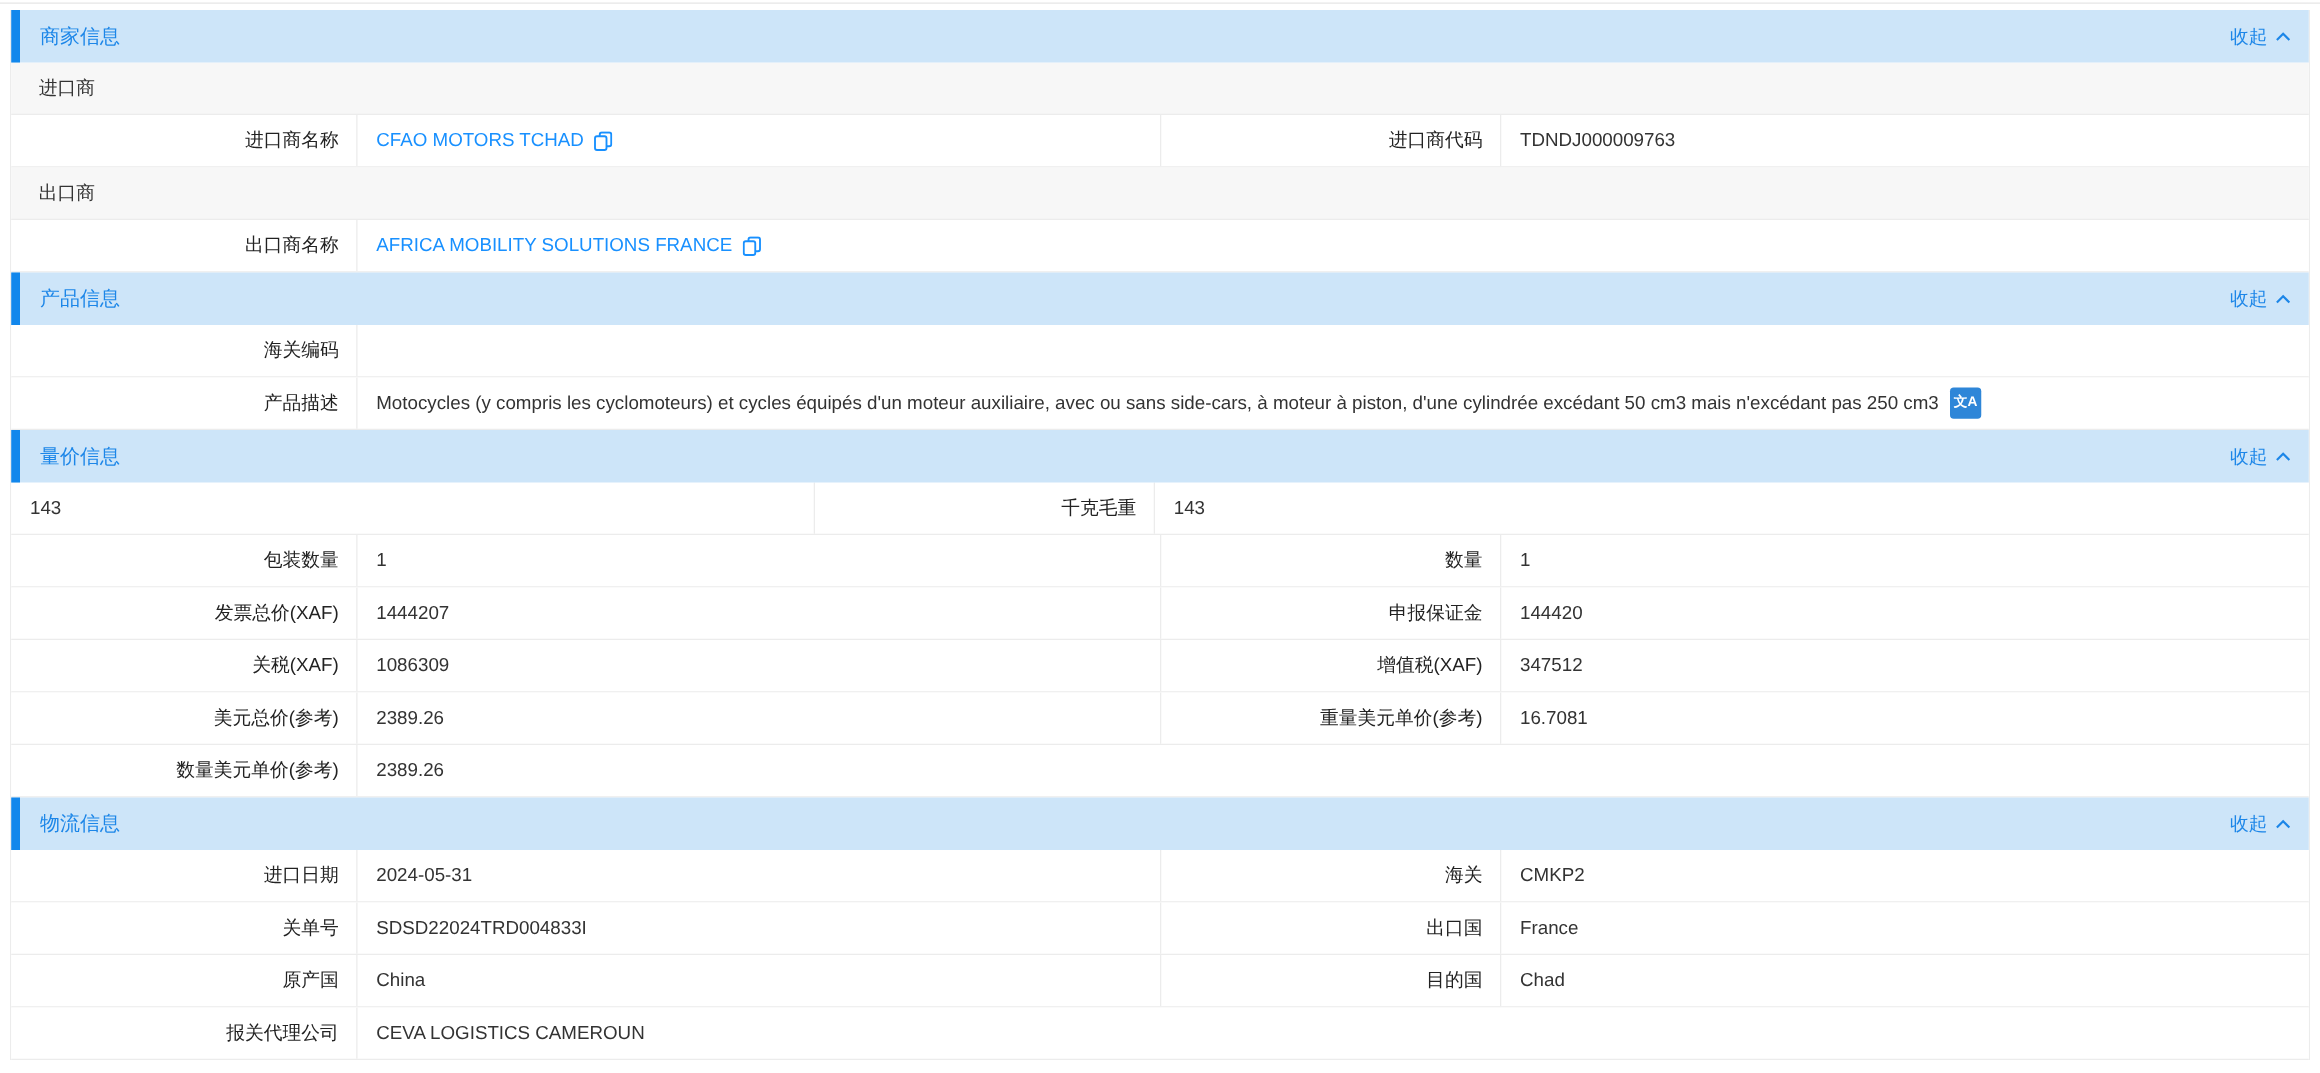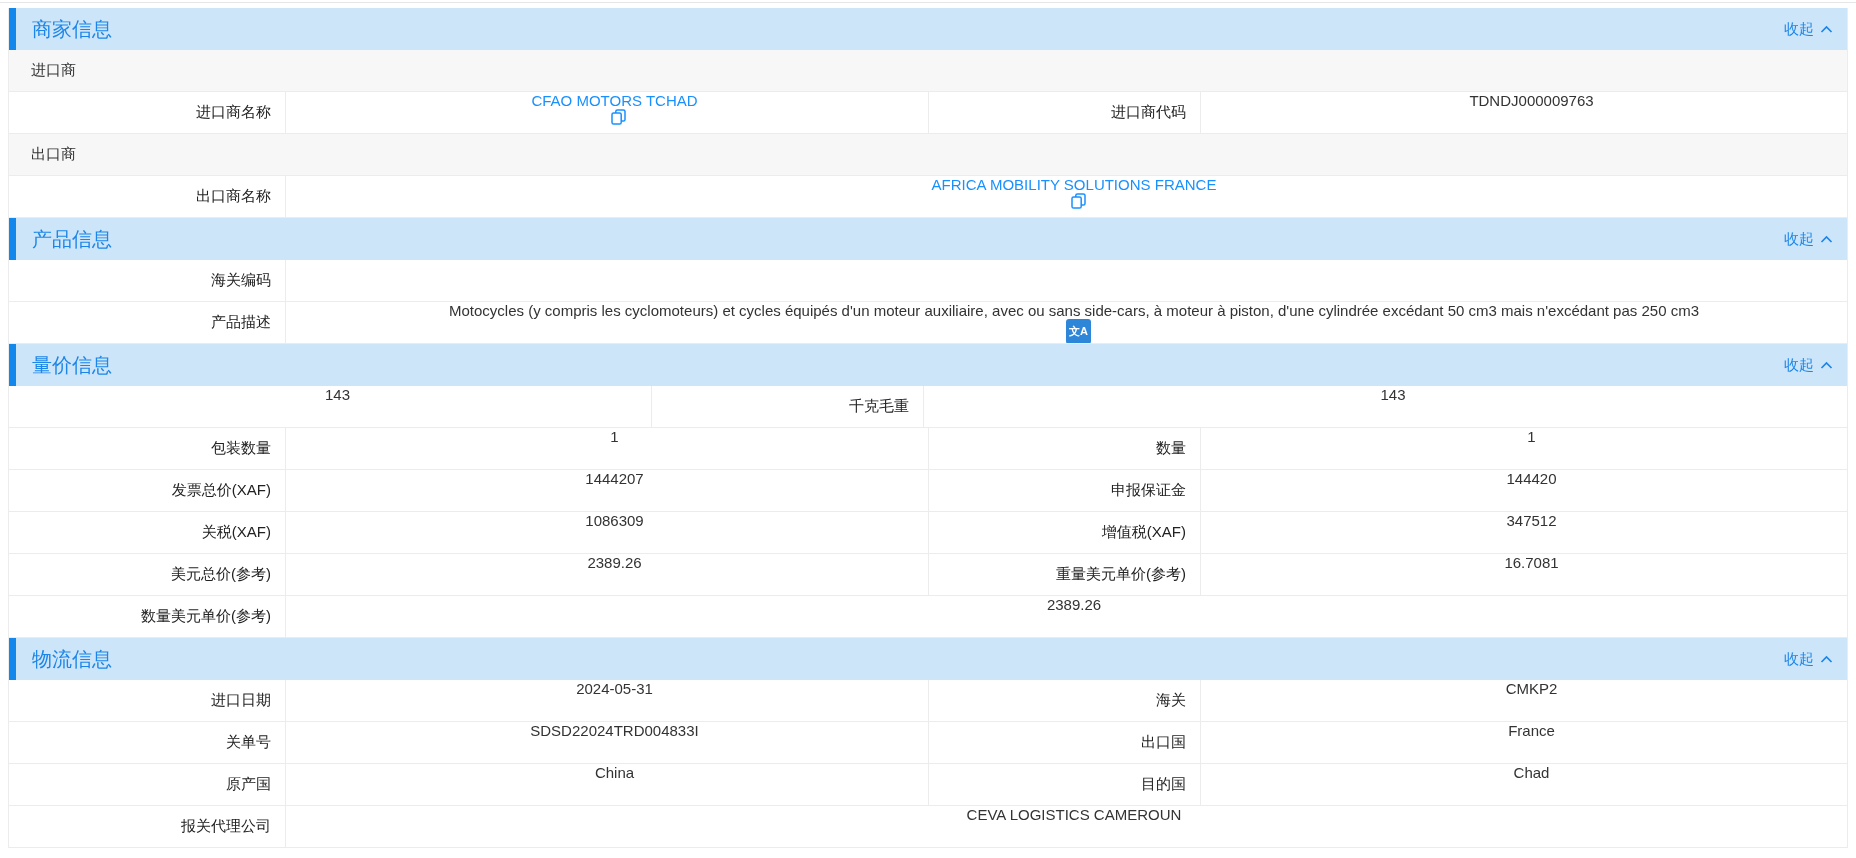--- a/index.html
+++ b/index.html
@@ -4,34 +4,34 @@
 <style>
   * { box-sizing: border-box; margin: 0; padding: 0; }
   html, body { width: 1856px; height: 858px; background: #ffffff; overflow: hidden;
     font-family: "Liberation Sans", "DejaVu Sans", sans-serif; font-size: 15px; color: #333333; }
   .top-rule { position: absolute; top: 2px; left: 0; width: 1856px; border-top: 1px solid #e6e6e6; }
   .wrap { position: absolute; top: 8px; left: 8px; width: 1840px;
     border-left: 1px solid #ececec; border-right: 1px solid #ececec; background: #fff; }
 
   .sec-header { height: 42px; background: #cde5f9; display: flex; align-items: center; position: relative; }
   .sec-bar { position: absolute; left: 0; top: 0; width: 7px; height: 100%; background: #1287ec; }
-  .sec-title { margin-left: 23px; font-size: 20px; color: #1c86e8; }
+  .sec-title { margin-left: 23px; font-size: 16px; color: #1c86e8; }
   .collapse-btn { margin-left: auto; margin-right: 14px; color: #1c86e8; font-size: 15px;
     display: flex; align-items: center; gap: 6px; cursor: pointer; user-select: none; padding-left: 24px; }
   .chev { display: block; }
 
   .subheader { height: 42px; background: #f7f7f7; display: flex; align-items: center;
     padding-left: 22px; border-bottom: 1px solid #ececec; color: #333; }
 
   .row { display: flex; height: 42px; border-bottom: 1px solid #ececec; background: #fff; }
   .lbl { width: 277px; padding-right: 14px; display: flex; align-items: center;
     justify-content: flex-end; font-weight: 400; color: #222222; border-right: 1px solid #ececec;
     white-space: nowrap; }
   .lbl2 { width: 272px; }
-  .val { display: flex; align-items: center; padding-left: 15px; white-space: nowrap; overflow: hidden; flex-direction: column; }
+  .val { display: flex; align-items: center; padding-left: 15px; white-space: nowrap; overflow: hidden; }
   .val-half { width: 643px; border-right: 1px solid #ececec; }
   .val-rest { flex: 1 1 auto; }
   .link { color: #1890ff; cursor: pointer; text-decoration: none; }
   .copy-icon { margin-left: 8px; cursor: pointer; flex: none; }
   .trans-icon { margin-left: 9px; background: #2e86d8; color: #ffffff; border-radius: 3px;
     font-size: 11px; font-weight: 700; line-height: 1; padding: 7px 3px; cursor: pointer; flex: none; }
 </style>
 </head>
 <body>
 

